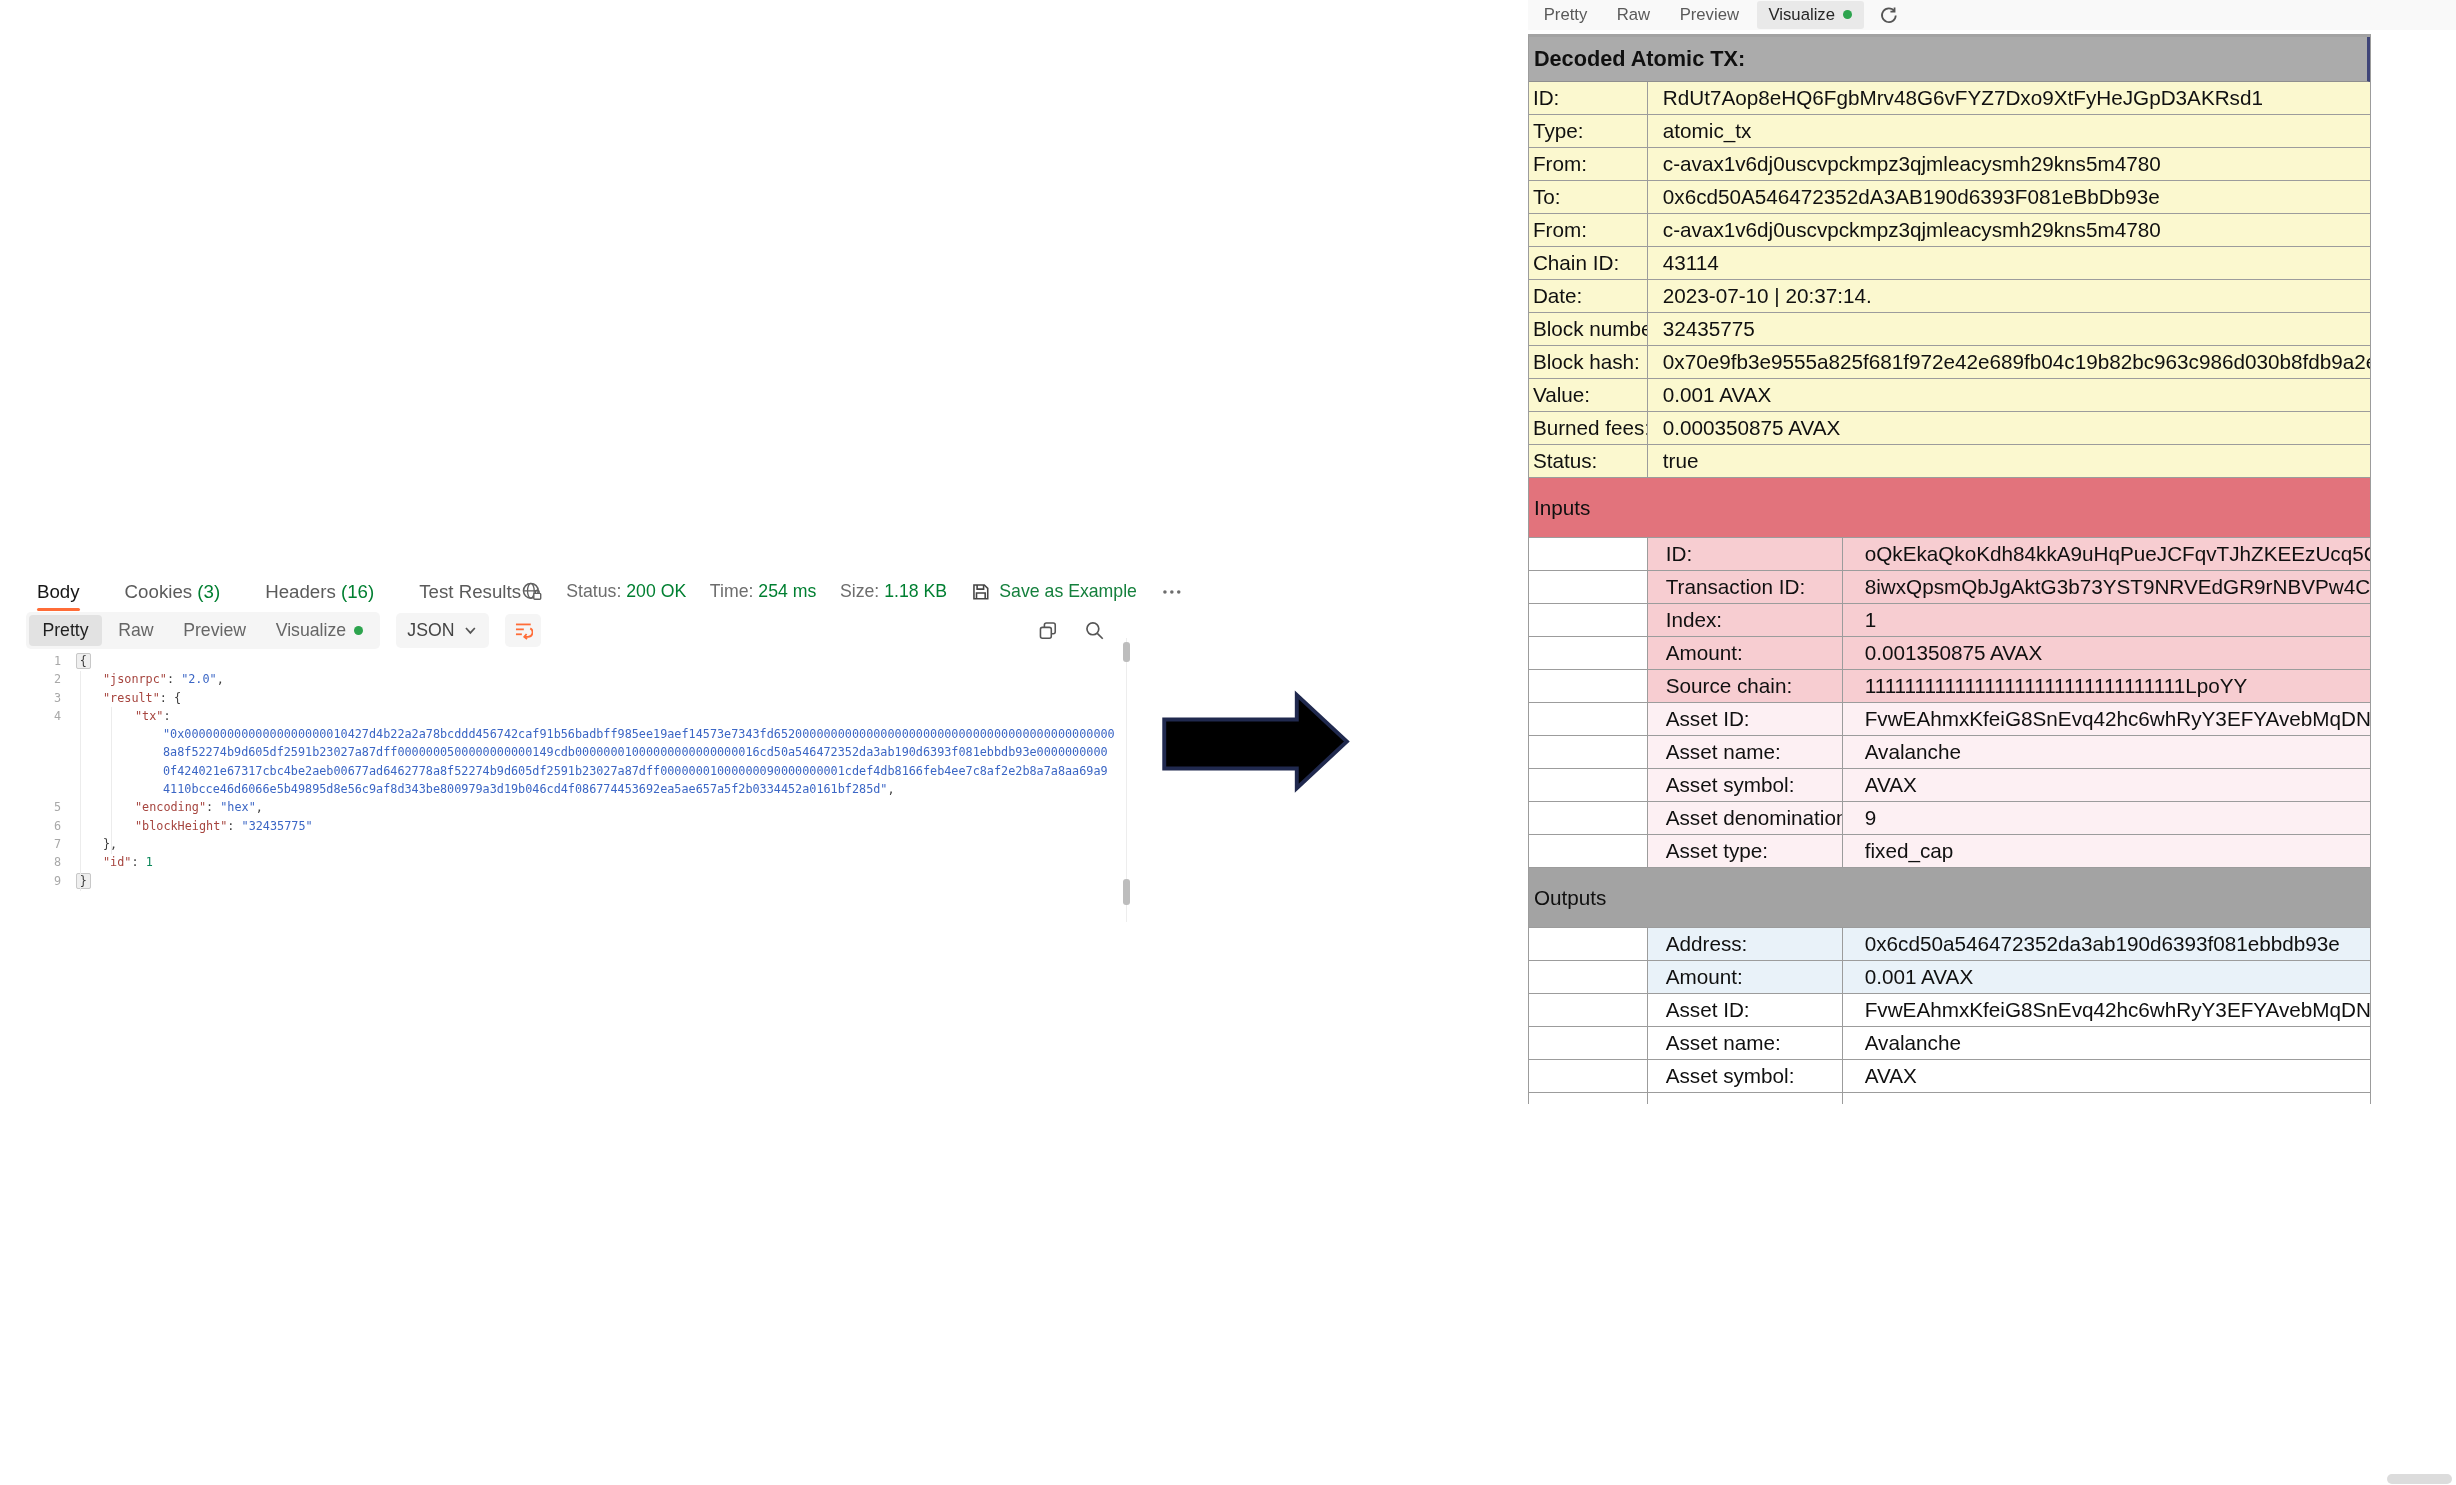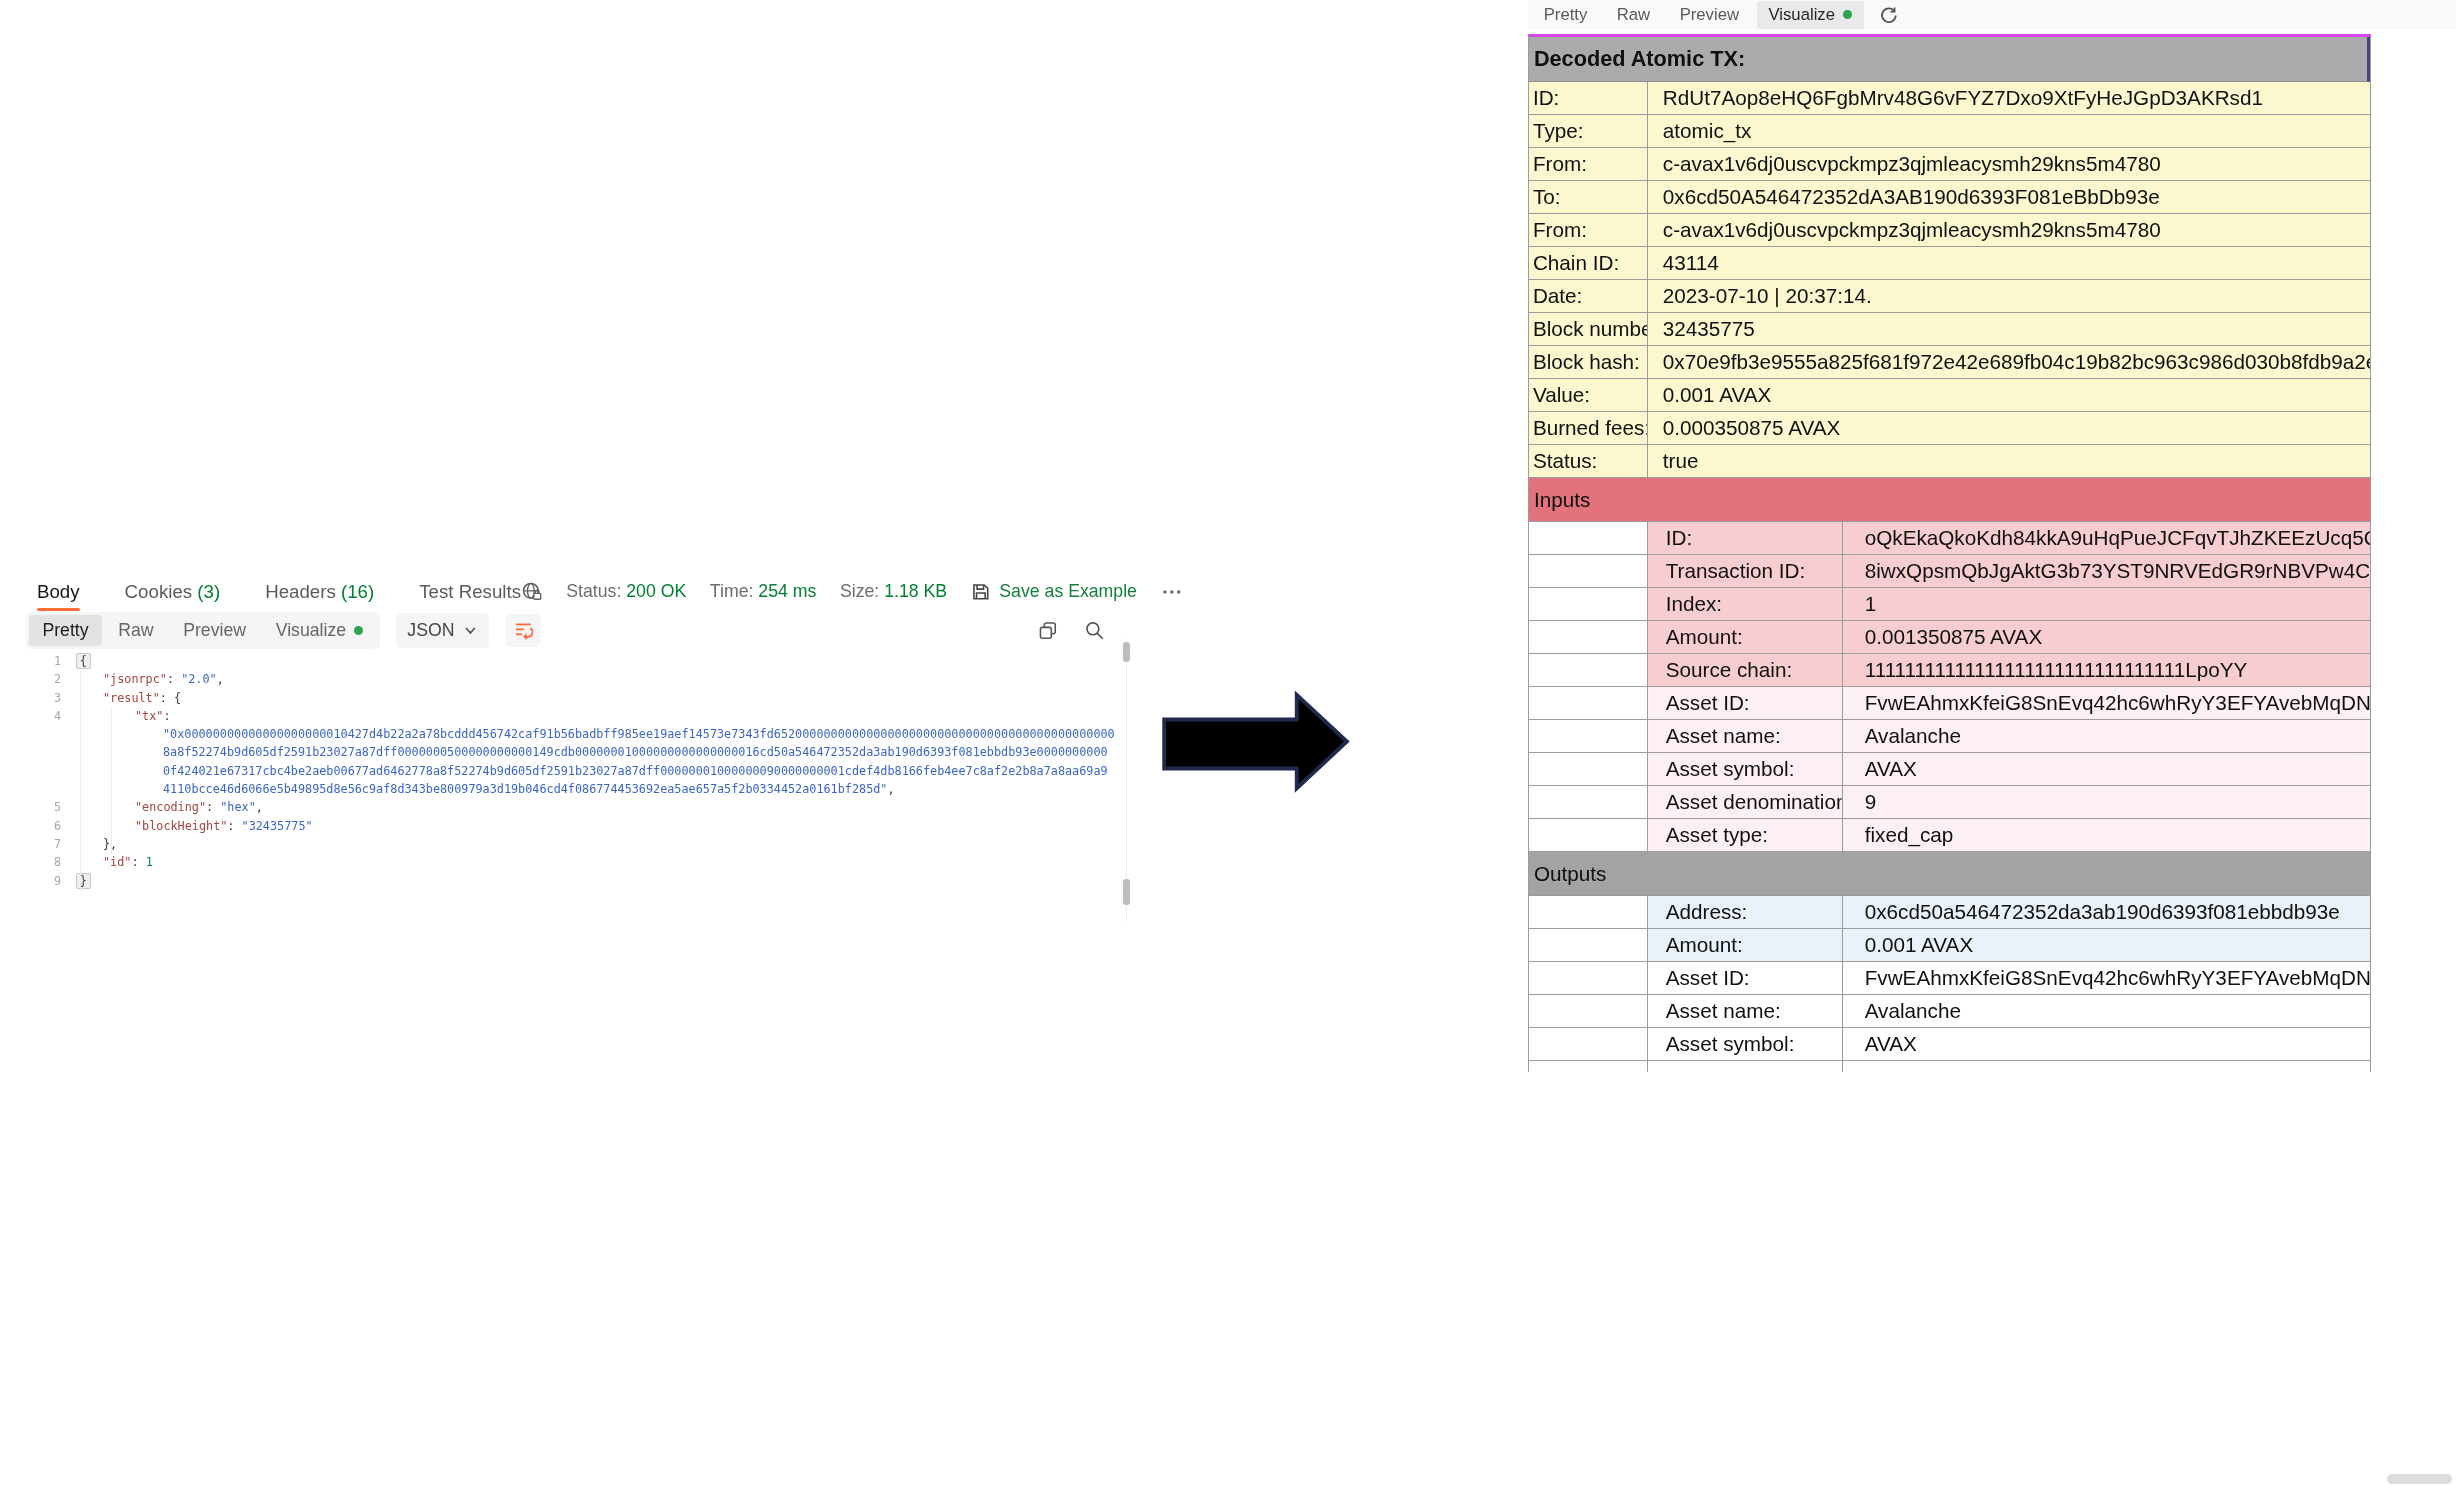--- a/index.html
+++ b/index.html
@@ -51,25 +51,25 @@
 
   
   .right{position:absolute;left:1528px;top:0;width:929px;height:1485px;}
   .rp-tabs{position:absolute;top:0;left:0;width:929px;height:29.6px;background:#f9f9f9;display:flex;
            align-items:center;gap:5.9px;padding-left:3.9px;font-size:16.7px;color:#5a5a5a;box-sizing:border-box;}
   .rptab{padding:3.9px 11.8px;border-radius:3px;cursor:pointer;display:flex;align-items:center;white-space:nowrap;}
   .rptab.active{background:#e9e9e9;color:#262626;}
   .refresh{margin-left:9.9px;display:flex;cursor:pointer;}
 
   .vtable{position:absolute;left:0;top:34px;width:843px;box-sizing:border-box;
-          border-top:3px solid #d946ef;border-left:1px solid #9c9c9c;border-right:1px solid #9c9c9c;
+          border-top:3px solid #a3a3a3;border-left:1px solid #9c9c9c;border-right:1px solid #9c9c9c;
           font-size:20.7px;color:#101010;background:#fff;}
   .hdr{height:45px;background:#ababab;font-weight:bold;font-size:21.7px;display:flex;align-items:center;
        padding-left:4.9px;border-bottom:1px solid #8f8f8f;border-right:3px solid #3f4578;box-sizing:border-box;}
-  .sec{height:44px;display:flex;align-items:center;padding-left:4.9px;border-bottom:1px solid #9c9c9c;box-sizing:border-box;}
+  .sec{height:60px;display:flex;align-items:center;padding-left:4.9px;border-bottom:1px solid #9c9c9c;box-sizing:border-box;}
   .sec-inputs{background:#e2737c;}
   .sec-outputs{background:#a3a3a3;}
   .vrow{display:grid;border-bottom:1px solid #9c9c9c;box-sizing:border-box;height:33px;}
   .vrow.main{grid-template-columns:119px 1fr;}
   .vrow.sub{grid-template-columns:119px 195px 1fr;}
   .vrow.partial{height:10.8px;border-bottom:none;}
   .c{height:100%;display:flex;align-items:center;overflow:hidden;white-space:nowrap;box-sizing:border-box;}
   .main .lab{padding-left:3.9px;border-right:1px solid #9c9c9c;}
   .main .val{padding-left:14.8px;}
   .sub .c0{background:#fff;border-right:1px solid #9c9c9c;}

